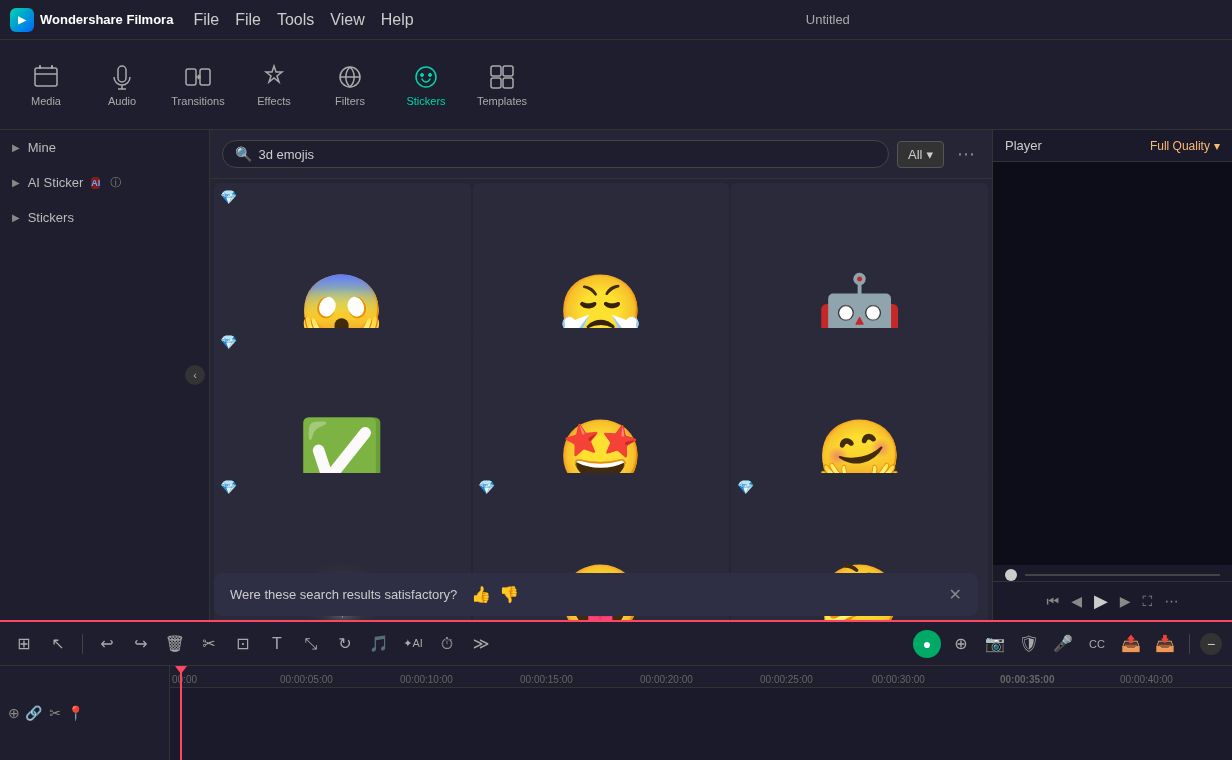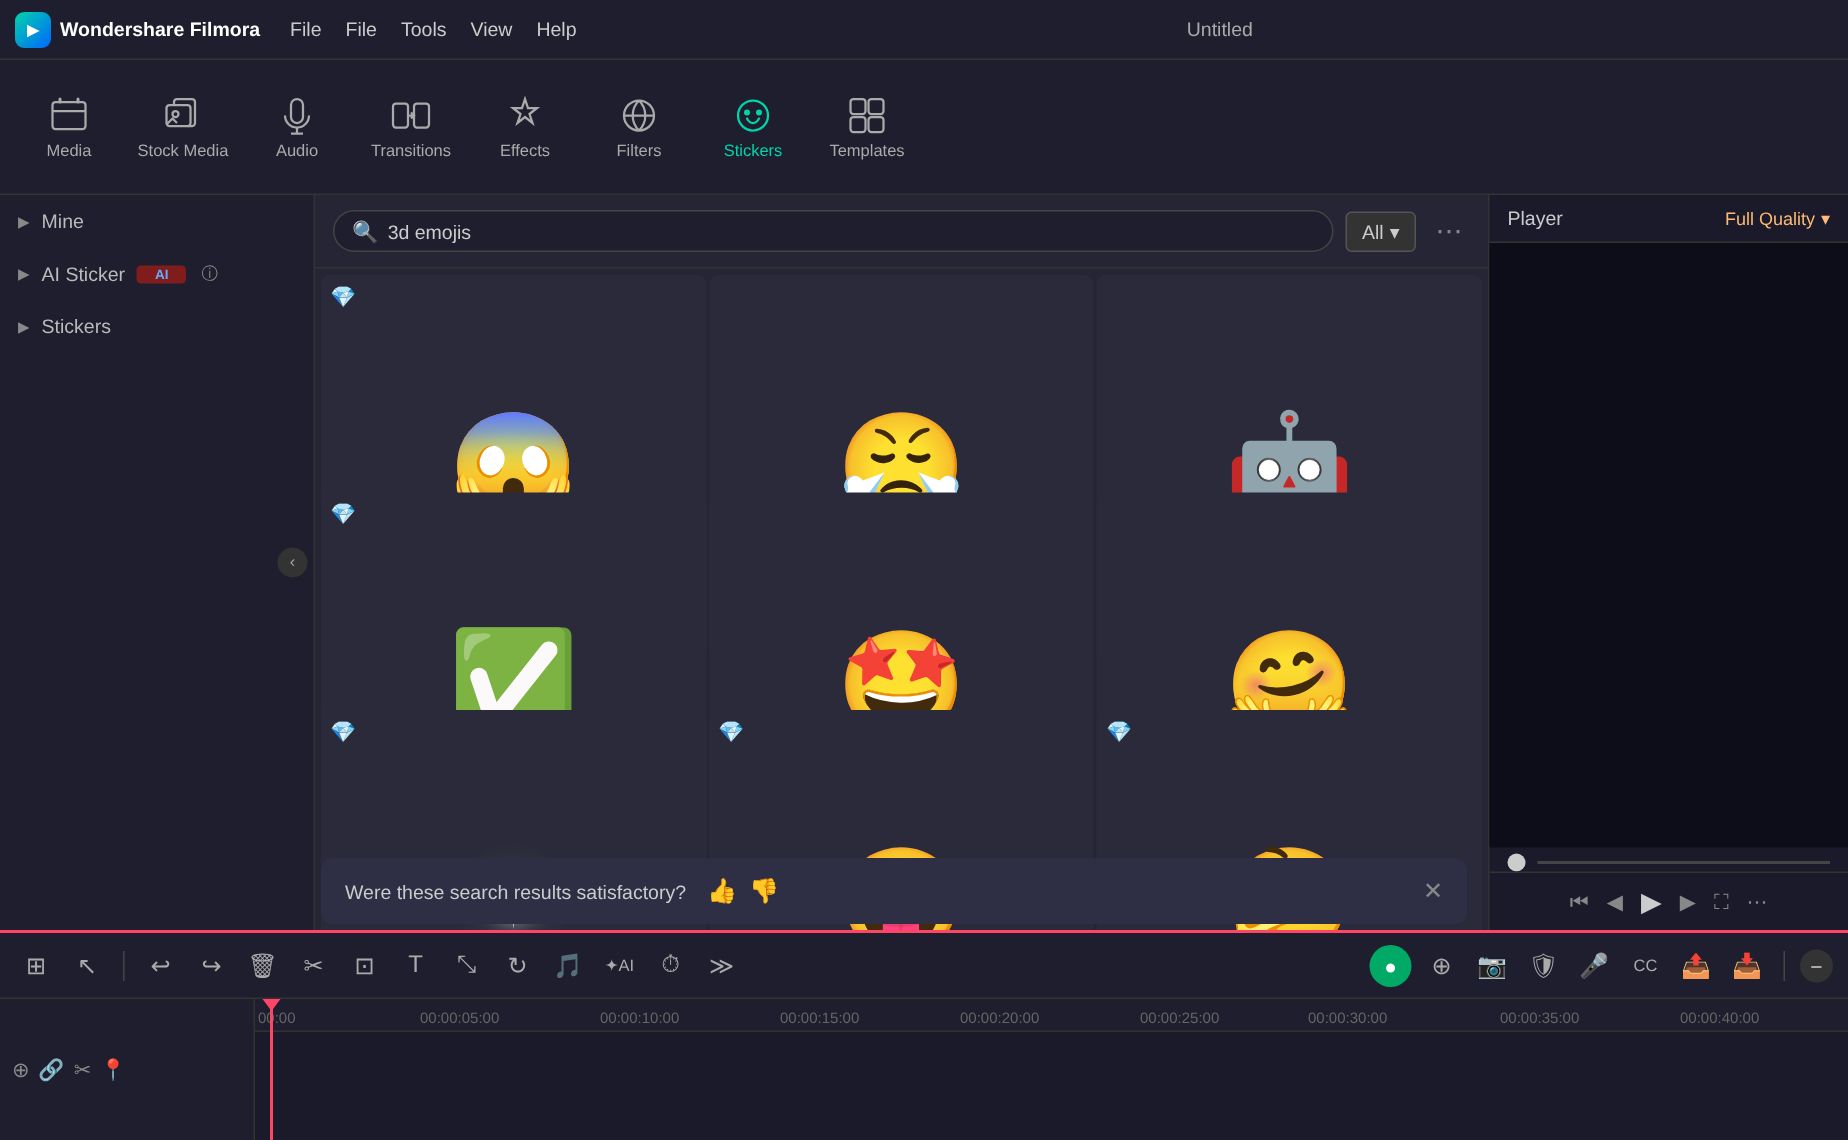--- a/index.html
+++ b/index.html
@@ -37,21 +37,21 @@
       width: 24px; height: 24px;
       background: linear-gradient(135deg, #00d4aa, #0066ff);
       border-radius: 6px;
       display: flex; align-items: center; justify-content: center;
       font-size: 10px; color: white; font-weight: bold;
     }
     .menu-bar .menu-items {
       display: flex; gap: 16px;
     }
     .menu-bar .menu-item {
-      font-size: 13px; color: #ccc; cursor: pointer;
+      font-size: 16px; color: #ccc; cursor: pointer;
     }
     .menu-bar .title {
       margin-left: auto; margin-right: auto;
       font-size: 13px; color: #aaa;
     }
 
     
     .toolbar {
       height: 90px;
       background: #1e1e2e;
@@ -114,21 +114,21 @@
       color: #bbb;
       gap: 8px;
     }
     .sidebar-chevron {
       font-size: 10px; color: #888;
     }
     .ai-badge {
       background: #7f1d1d;
       color: #66aaff;
       font-size: 9px;
-      padding: 1px 12px;
+      padding: 1px 0;
       border-radius: 3px;
       font-weight: bold;
     }
     .info-icon {
       font-size: 11px; color: #888; margin-left: 2px;
     }
     .toggle-btn {
       width: 20px; height: 20px;
       background: #333;
       border-radius: 50%;
@@ -443,29 +443,20 @@
   <div class="toolbar-item">
     <svg viewBox="0 0 28 28" fill="none" xmlns="http://www.w3.org/2000/svg">
       <rect x="3" y="5" width="22" height="18" rx="2" stroke="#aaa" stroke-width="1.5"></rect>
       <rect x="7" y="2" width="2" height="4" rx="1" fill="#aaa"></rect>
       <rect x="19" y="2" width="2" height="4" rx="1" fill="#aaa"></rect>
       <line x1="3" y1="11" x2="25" y2="11" stroke="#aaa" stroke-width="1.5"></line>
     </svg>
     <span>Media</span>
   </div>
 
-  <div class="toolbar-item">
-    <svg viewBox="0 0 28 28" fill="none" xmlns="http://www.w3.org/2000/svg">
-      <rect x="3" y="7" width="16" height="14" rx="2" stroke="#aaa" stroke-width="1.5"></rect>
-      <path d="M8 7V5a2 2 0 012-2h10a2 2 0 012 2v14a2 2 0 01-2 2h-3" stroke="#aaa" stroke-width="1.5"></path>
-      <circle cx="9" cy="13" r="2" stroke="#aaa" stroke-width="1.5"></circle>
-      <path d="M3 20l4-4 3 3" stroke="#aaa" stroke-width="1.5"></path>
-    </svg>
-    <span>Stock Media</span>
-  </div>
 
   <div class="toolbar-item">
     <svg viewBox="0 0 28 28" fill="none" xmlns="http://www.w3.org/2000/svg">
       <path d="M14 3a4 4 0 014 4v8a4 4 0 01-8 0V7a4 4 0 014-4z" stroke="#aaa" stroke-width="1.5"></path>
       <path d="M6 14a8 8 0 0016 0" stroke="#aaa" stroke-width="1.5"></path>
       <line x1="14" y1="22" x2="14" y2="26" stroke="#aaa" stroke-width="1.5"></line>
       <line x1="10" y1="26" x2="18" y2="26" stroke="#aaa" stroke-width="1.5"></line>
     </svg>
     <span>Audio</span>
   </div>
@@ -681,21 +672,21 @@
     <div class="timeline-tracks" style="position:relative">
 
       <div class="timeline-ruler" style="position:relative; height:22px;">
         <span class="ruler-mark" style="left:2px; bottom:2px;">00:00</span>
         <span class="ruler-mark" style="left:110px; bottom:2px;">00:00:05:00</span>
         <span class="ruler-mark" style="left:230px; bottom:2px;text-align:right;">00:00:10:00</span>
         <span class="ruler-mark" style="left:350px; bottom:2px;">00:00:15:00</span>
         <span class="ruler-mark" style="left:470px; bottom:2px;">00:00:20:00</span>
         <span class="ruler-mark" style="left:590px; bottom:2px;">00:00:25:00</span>
         <span class="ruler-mark" style="left:702px; bottom:2px;">00:00:30:00</span>
-        <span class="ruler-mark" style="left:830px; bottom:2px;">00:00:35:00</span>
+        <span class="ruler-mark" style="left:830px; bottom:2px;font-weight:bold;">00:00:35:00</span>
         <span class="ruler-mark" style="left:950px; bottom:2px;">00:00:40:00</span>
       </div>
 
       <div class="playhead" style="left: 10px;">
         <div class="playhead-top"></div>
       </div>
     </div>
   </div>
 
 </div>

